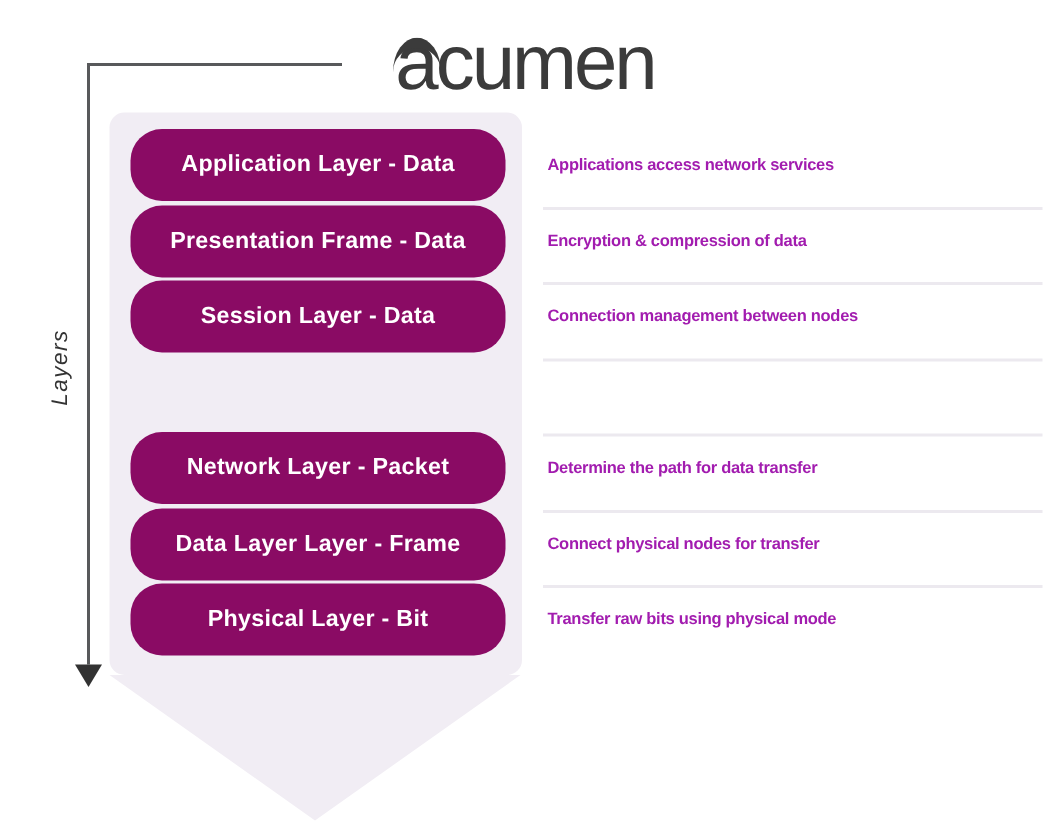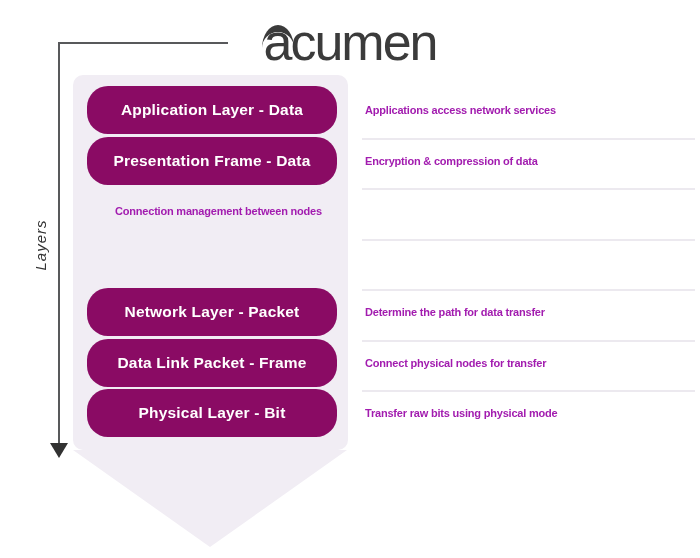--- a/index.html
+++ b/index.html
@@ -86,28 +86,29 @@
 <div class="rows">
   <div class="row" style="top:0px">
     <div class="pill">Application Layer - Data</div>
     <div class="desc">Applications access network services</div>
   </div>
   <div class="row" style="top:50.5px">
     <div class="pill">Presentation Frame - Data</div>
     <div class="desc">Encryption &amp; compression of data</div>
   </div>
   <div class="row" style="top:101px">
+    <div class="pill">Session Layer - Data</div>
     <div class="desc">Connection management between nodes</div>
   </div>
   <div class="row" style="top:202px">
     <div class="pill">Network Layer - Packet</div>
     <div class="desc">Determine the path for data transfer</div>
   </div>
   <div class="row" style="top:252.5px">
-    <div class="pill">Data Link Packet - Frame</div>
+    <div class="pill">Data Layer Layer - Frame</div>
     <div class="desc">Connect physical nodes for transfer</div>
   </div>
   <div class="row" style="top:303px">
     <div class="pill">Physical Layer - Bit</div>
     <div class="desc">Transfer raw bits using physical mode</div>
   </div>
 </div>
 
 <div class="divider" style="top:137.5px"></div>
 <div class="divider" style="top:188px"></div>

